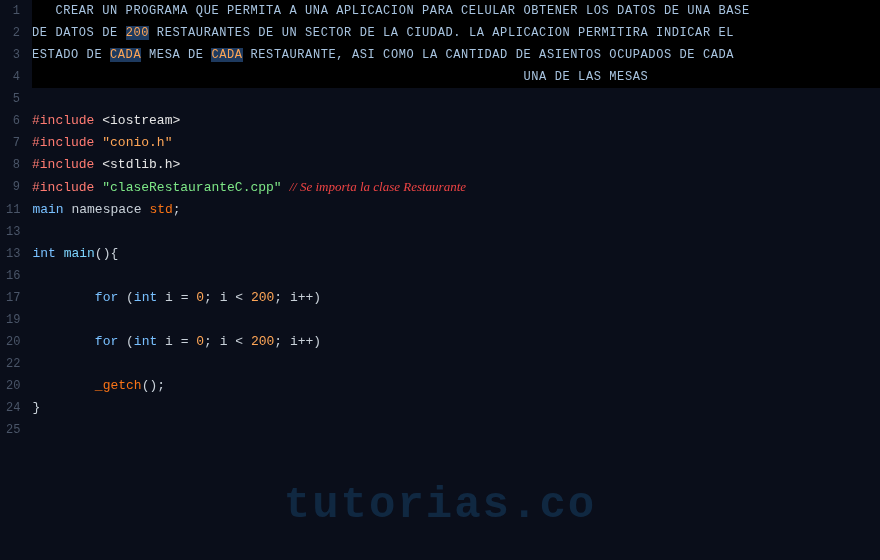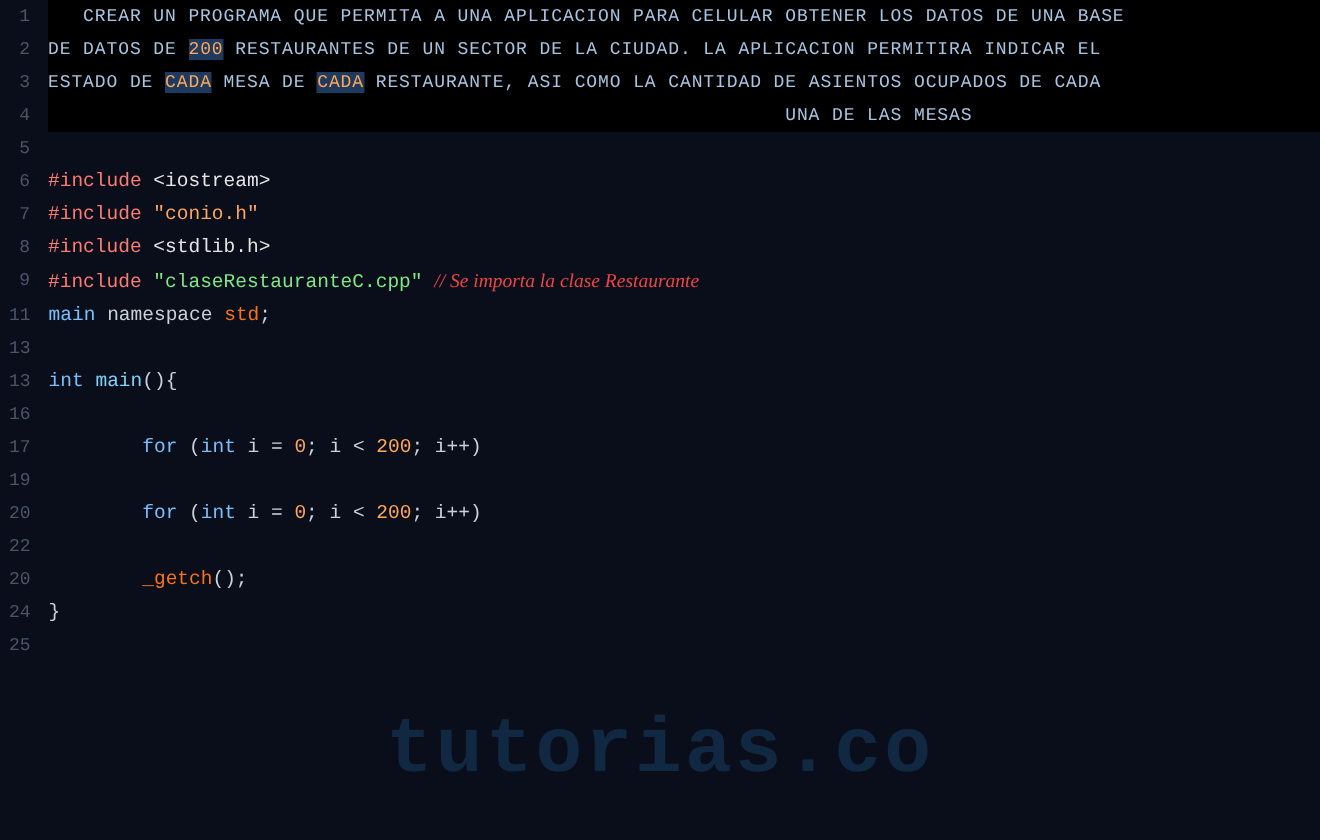--- a/index.html
+++ b/index.html
@@ -67,21 +67,21 @@
     .kw-blue { color: #79c0ff; }
     .kw-yellow { color: #7dd3fc; }
     .kw-cyan { color: #f97316; }
     .kw-num { color: #ffa657; }
 
     .watermark {
       position: absolute;
       bottom: 30px;
       left: 50%;
       transform: translateX(-50%);
-      font-size: 52px;
+      font-size: 44px;
       font-weight: bold;
       color: rgba(30, 90, 140, 0.35);
       font-family: 'Courier New', Courier, monospace;
       letter-spacing: 2px;
       pointer-events: none;
       white-space: nowrap;
     }
   </style>
 </head>
 <body>

